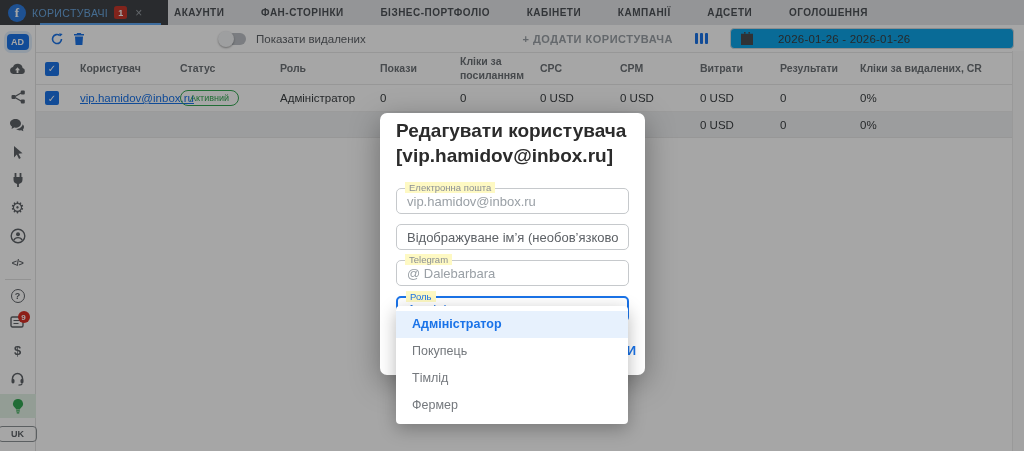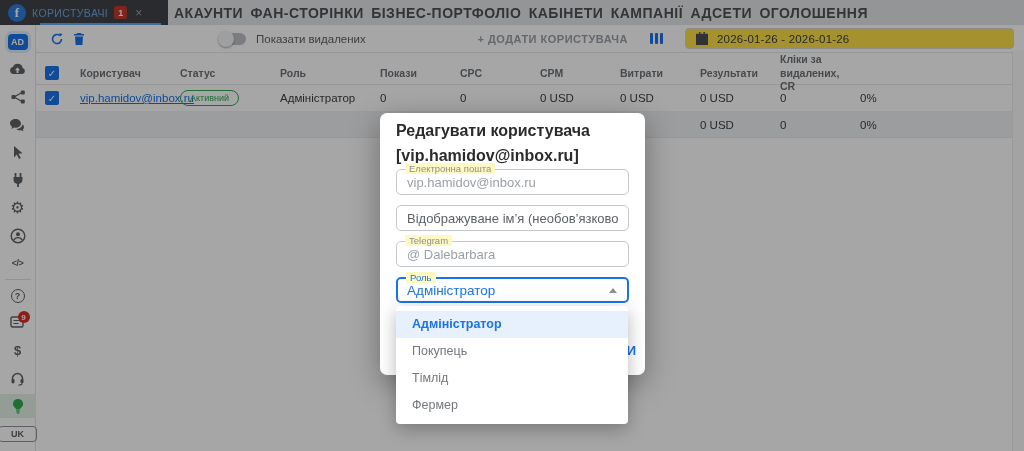--- a/index.html
+++ b/index.html
@@ -9,25 +9,25 @@
 
   
   .topbar { position:absolute; left:0; top:0; width:1024px; height:25px; background:#e3e5e8; z-index:1; }
   .active-tab { position:absolute; left:0; top:0; width:168px; height:25px; background:#3f4347; display:flex; align-items:center; gap:6px; padding-left:8px; }
   .active-tab .underline { position:absolute; left:40px; bottom:0; width:121px; height:2px; background:#5ea7f2; }
   .favicon { width:18px; height:18px; border-radius:50%; background:#2f7de1; color:#fff; font-weight:bold; font-size:13px; display:flex; align-items:center; justify-content:center; font-family:"Liberation Serif", serif; }
   .active-tab-title { color:#6ba7e0; font-size:10.5px; font-weight:normal; letter-spacing:.4px; }
   .tab-badge { min-width:13px; height:13px; background:#c6382b; border-radius:2.5px; color:#fff; font-size:9px; font-weight:bold; display:flex; align-items:center; justify-content:center; padding:0 2px; }
   .tab-close { color:#9aa0a6; font-size:12px; line-height:12px; margin-left:2px; }
   .tabs-rest { position:absolute; left:168px; top:0; width:712px; height:25px; display:flex; align-items:center; justify-content:space-between; padding:0 12px 0 6px; }
-  .tab-item { color:#4e5257; font-size:14px; font-weight:bold; letter-spacing:.5px; white-space:nowrap; }
+  .tab-item { color:#4e5257; font-size:10px; font-weight:bold; letter-spacing:.5px; white-space:nowrap; }
 
   
   .sidebar { position:absolute; left:0; top:25px; width:36px; height:426px; background:#fff; border-right:1px solid #e2e2e2; display:flex; flex-direction:column; align-items:center; justify-content:space-between; padding:5px 0 5px; z-index:1; }
-  .side-item { width:20px; height:24px; display:flex; align-items:center; justify-content:center; color:#5f6368; }
+  .side-item { width:28px; height:24px; display:flex; align-items:center; justify-content:center; color:#5f6368; }
   .ad-chip { width:22px; height:16px; background:#1b74e8; border-radius:4px; color:#fff; font-size:9px; font-weight:bold; display:flex; align-items:center; justify-content:center; box-shadow:0 0 0 3px #e1eefc; }
   .side-divider { width:26px; height:1px; background:#e0e0e0; }
   .gear-glyph { font-size:16px; line-height:16px; font-family:"DejaVu Sans", sans-serif; }
   .code-glyph { font-size:9px; font-weight:bold; letter-spacing:-0.5px; }
   .help-circle { width:14px; height:14px; border:1.4px solid #5f6368; border-radius:50%; font-size:9px; font-weight:bold; display:flex; align-items:center; justify-content:center; }
   .news-wrap { position:relative; width:16px; height:16px; }
   .badge-9 { position:absolute; right:-4px; top:-4px; min-width:12px; height:12px; border-radius:6px; background:#d93025; color:#fff; font-size:8px; font-weight:bold; display:flex; align-items:center; justify-content:center; padding:0 2px; }
   .dollar-glyph { font-size:13px; font-weight:bold; }
   .bulb-item { background:#e2f2e5; width:36px; }
   .uk-pill { border:1px solid #8d9296; border-radius:4px; color:#5f6368; font-size:9px; font-weight:bold; padding:2px 12px; }
@@ -37,39 +37,39 @@
   .toolbar { height:27px; display:flex; align-items:center; padding:0 10px; }
   .icon-btn { width:22px; height:22px; display:flex; align-items:center; justify-content:center; }
   .toggle-group { display:flex; align-items:center; gap:10px; margin-left:130px; }
   .toggle { width:26px; height:12px; background:#bdc1c6; border-radius:6px; position:relative; }
   .toggle-knob { position:absolute; left:-2px; top:-2px; width:16px; height:16px; border-radius:50%; background:#f3f4f6; box-shadow:0 1px 2px rgba(0,0,0,.35); }
   .toggle-label { font-size:11.5px; color:#5f6368; }
   .toolbar-right { margin-left:auto; display:flex; align-items:center; gap:22px; }
   .add-user { color:#9aa0a6; font-size:11px; font-weight:bold; letter-spacing:.5px; white-space:nowrap; }
   .columns-icon { display:flex; gap:2px; }
   .columns-icon i { display:block; width:3px; height:11px; background:#1b74e8; border-radius:1px; }
-  .date-box { width:329px; height:21px; background:#fde047; border:1px solid #d4d7da; border-radius:4px; display:flex; align-items:center; gap:9px; padding:0 10px; }
+  .date-box { width:284px; height:21px; background:#0ea5e9; border:1px solid #d4d7da; border-radius:4px; display:flex; align-items:center; gap:25px; padding:0 10px; }
   .date-text { font-size:11.5px; color:#3c4043; letter-spacing:.2px; }
 
   
   .grid-row { display:grid; grid-template-columns:44px 100px 100px 100px 80px 80px 80px 80px 80px 80px minmax(0,1fr); align-items:center; }
   .thead { height:33px; border-top:1px solid #e8e8e8; border-bottom:1px solid #e8e8e8; }
   .th { font-size:10.5px; color:#6d7277; font-weight:bold; line-height:1.3; padding-right:6px; }
   .trow { height:27px; border-bottom:1px solid #eeeeee; }
   .td { font-size:11.5px; color:#3c4043; }
   .totals { height:26px; background:#f0f1f3; border-bottom:1px solid #e8e8e8; }
   .checkbox { width:14px; height:14px; background:#1b74e8; border-radius:2px; color:#fff; font-size:10px; display:flex; align-items:center; justify-content:center; margin-left:9px; }
   .user-link { color:#1a73e8; text-decoration:underline; font-size:11.5px; }
   .status-badge { display:inline-block; border:1px solid #34a853; color:#34a853; border-radius:9px; font-size:9px; padding:2px 9px; }
   .scroll-strip { position:absolute; right:0; top:26px; width:12px; height:400px; background:#fafafa; border-left:1px solid #ececec; }
 
   
   .backdrop { position:absolute; inset:0; background:rgba(0,0,0,0.35); z-index:10; }
   .modal { position:absolute; left:380px; top:113px; width:265px; height:262px; background:#fff; border-radius:7px; box-shadow:0 8px 30px rgba(0,0,0,.35); z-index:20; padding:5px 16px 0; }
-  .modal-title { font-size:16px; font-weight:bold; color:#2b2b2b; line-height:25px; overflow-wrap:anywhere; margin-bottom:1px; }
+  .modal-title { font-size:19px; font-weight:bold; color:#2b2b2b; line-height:25px; overflow-wrap:anywhere; margin-bottom:20px; }
   .field { position:relative; border:1px solid #c6c9cc; border-radius:5px; height:26px; margin-bottom:10px; display:flex; align-items:center; background:#fff; }
   .field input { border:none; outline:none; width:100%; font-family:"Liberation Sans", sans-serif; font-size:13px; color:#9aa0a6; padding:0 10px; background:transparent; }
   .field input::placeholder { color:#5d6166; opacity:1; }
   .float-label { position:absolute; top:-7px; left:8px; background:#fef9c3; padding:0 4px; font-size:9.5px; color:#8a8f94;text-align:right; }
   .field.role { border:2px solid #1a73e8; margin-bottom:0; }
   .field.role .float-label { color:#1a73e8; }
   .role-value { font-size:13.5px; color:#1a73e8; padding-left:9px; flex:1; }
   .caret-up { width:0; height:0; border-left:4px solid transparent; border-right:4px solid transparent; border-bottom:5px solid #8a8f94; margin-right:10px; }
   .partial-btn { position:absolute; right:9px; top:230px; color:#1a73e8; font-size:13px; font-weight:bold; }
 
@@ -231,20 +231,21 @@
     </div>
 
     <div class="grid-row thead">
       <div>
           <span class="checkbox">✓</span>
         </div>
       <div class="th">Користувач</div>
       <div class="th">Статус</div>
       <div class="th">Роль</div>
       <div class="th">Покази</div>
+      <div class="th">Кліки за посиланням</div>
       <div class="th">CPC</div>
       <div class="th">CPM</div>
       <div class="th">Витрати</div>
       <div class="th">Результати</div>
       <div class="th">Кліки за видалених, CR</div>
     </div>
 
     <div class="grid-row trow">
       <div>
           <span class="checkbox">✓</span>

